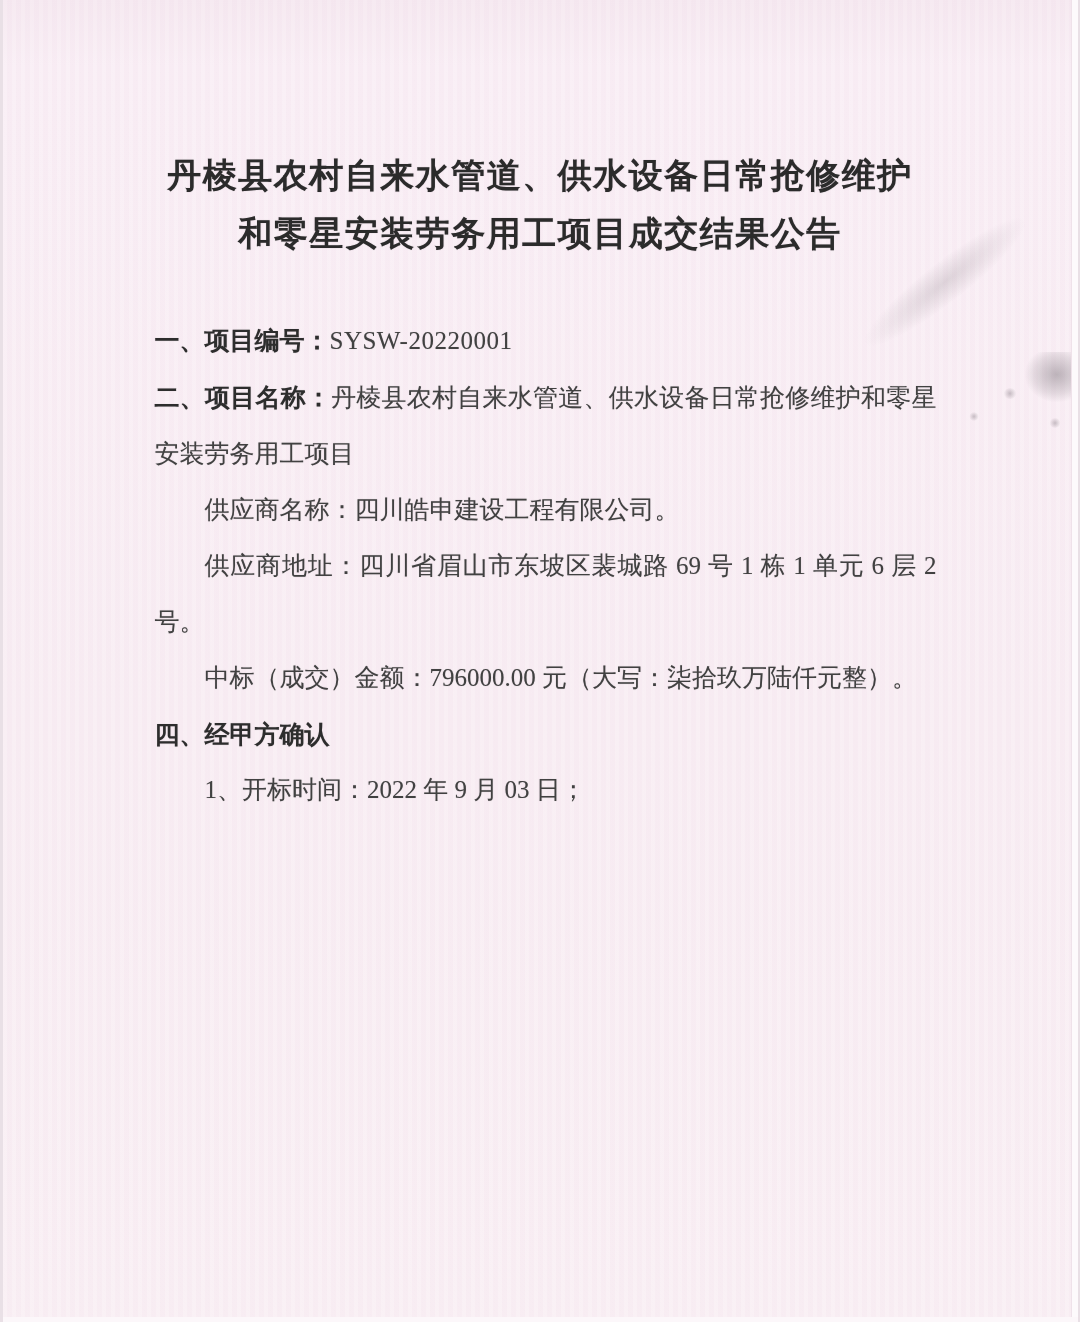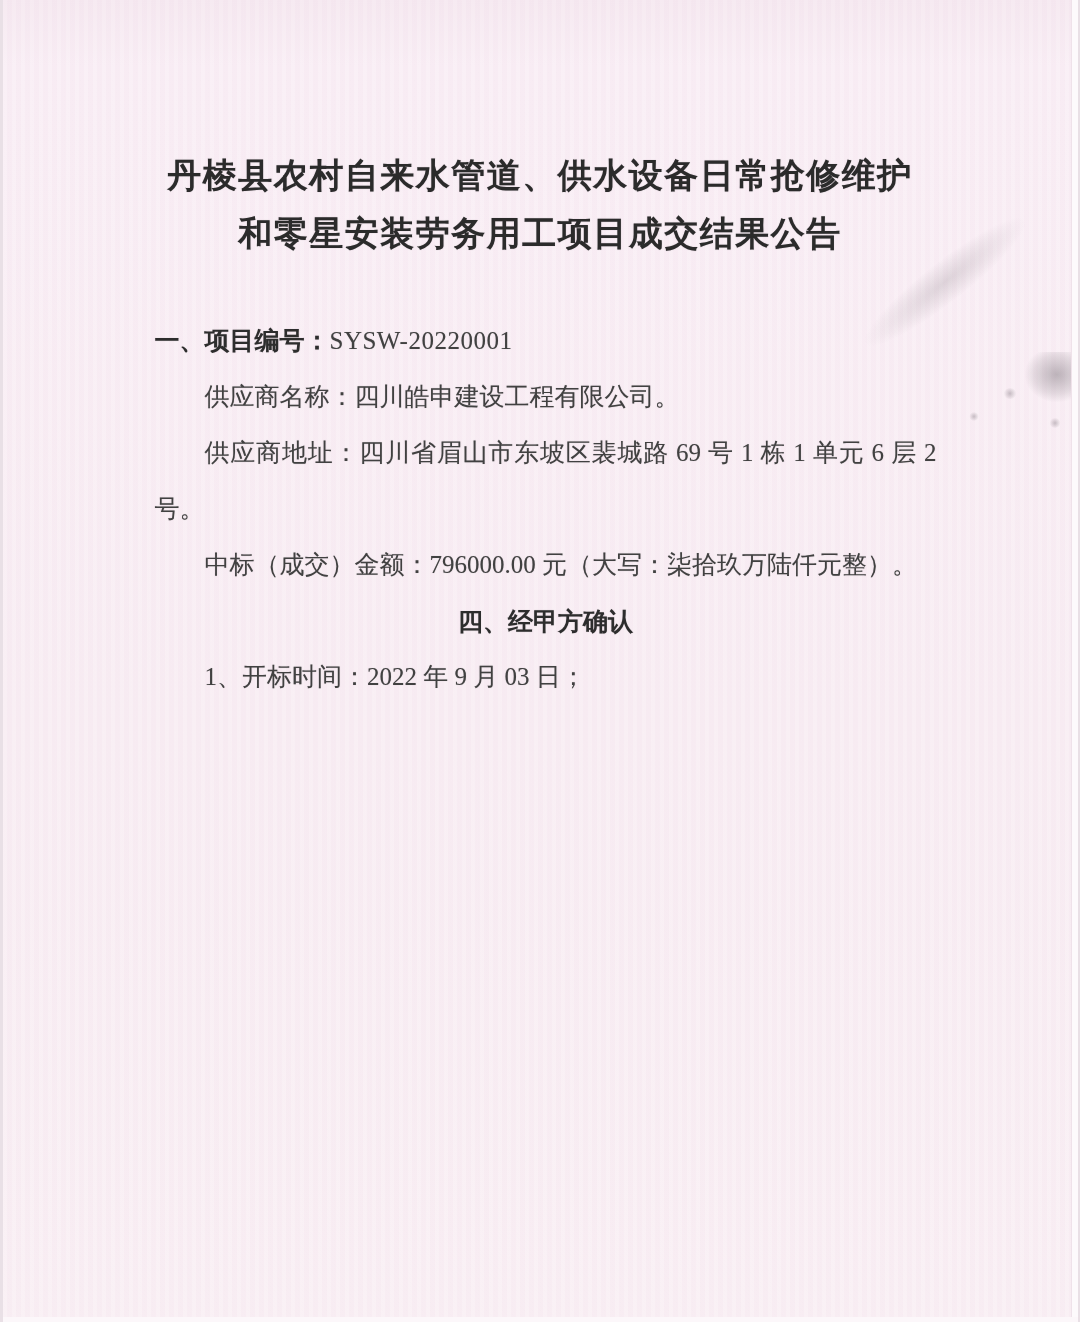--- a/index.html
+++ b/index.html
@@ -65,21 +65,20 @@
     font-size: 25px;
     line-height: 56px;
     color: #414141;
     text-shadow: 0 0 1px rgba(80,75,80,0.30);
   }
   .doc-body p { margin: 0; }
   .hd {
     font-family: "Liberation Sans", "DejaVu Sans", sans-serif;
     font-weight: 700;
     color: #2d2d2d;
-    text-align: center;
   }
   .just { text-align: justify; text-justify: inter-character; }
   .indent { text-indent: 2em; }
   .nowrap { white-space: nowrap; }
   .latin { letter-spacing: 0.5px; }
 </style>
 </head>
 <body>
 
 <div class="page">
@@ -94,20 +93,21 @@
 
   <h1 class="title">
     <span>丹棱县农村自来水管道、供水设备日常抢修维护</span>
     <span>和零星安装劳务用工项目成交结果公告</span>
   </h1>
 
   <div class="doc-body">
 
     <p class="nowrap"><span class="hd">一、项目编号：</span><span class="latin">SYSW-20220001</span></p>
 
+    <p class="just"><span class="hd">二、项目名称：</span><span>丹棱县农村自来水管道、供水设备日常抢修维护和零星安装劳务用工项目</span></p>
 
 
     <p class="indent nowrap">供应商名称：四川皓申建设工程有限公司。</p>
 
     <p class="indent just">供应商地址：四川省眉山市东坡区裴城路 69 号 1 栋 1 单元 6 层 2 号。</p>
 
     <p class="indent nowrap">中标（成交）金额：796000.00 元（大写：柒拾玖万陆仟元整）。</p>
 
     <p class="hd">四、经甲方确认</p>
 

